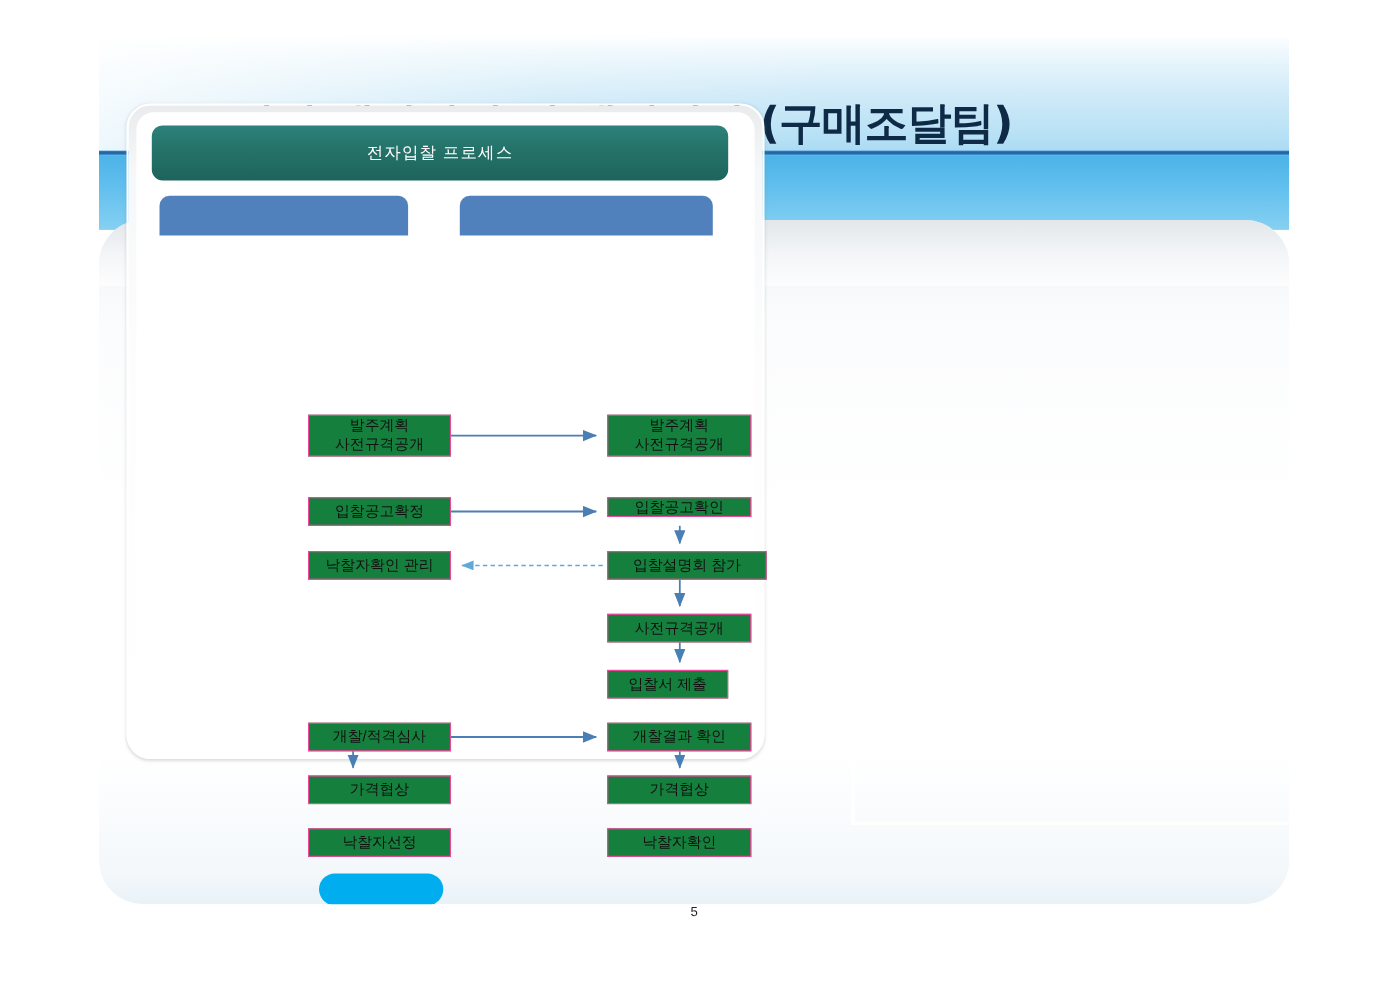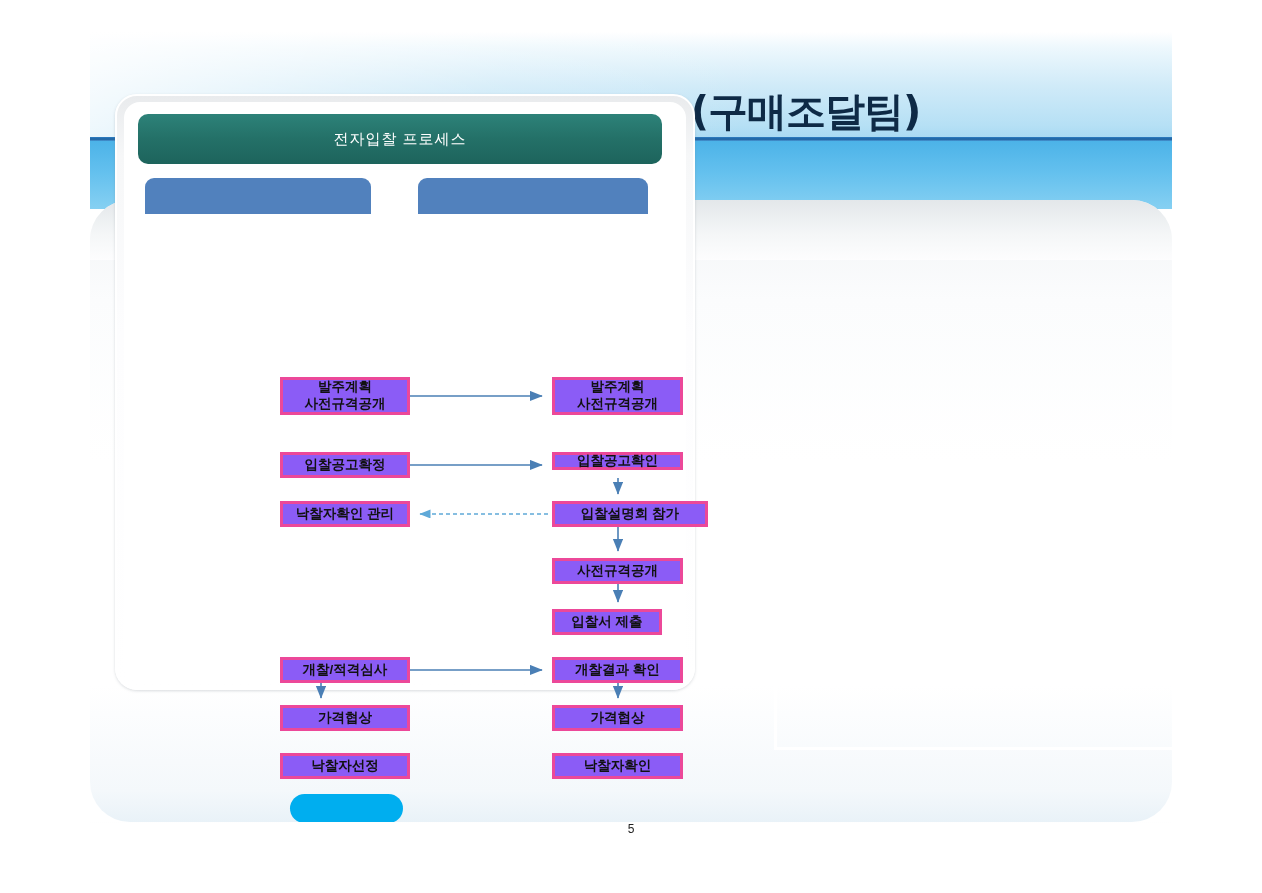--- a/index.html
+++ b/index.html
@@ -116,23 +116,23 @@
 
   .colbar{
     position:absolute;height:36px;border-radius:9px 9px 0 0;background:#5181bd;
   }
   .colbar.left{left:55px;top:146px;width:226px;}
   .colbar.right{left:328px;top:146px;width:230px;}
 
   
   .flow{position:absolute;left:0;top:0;width:690px;height:680px;}
   .fbox{
-    position:absolute;border:3px solid #ec4899;background:#8b5cf6;box-sizing:border-box;
+    position:absolute;border:1px solid #ec4899;background:#15803d;box-sizing:border-box;
     display:flex;align-items:center;justify-content:center;text-align:center;
-    font-size:13.5px;color:#111111;line-height:1.25;font-weight:bold;
+    font-size:13.5px;color:#111111;line-height:1.25;
   }
   .fbox.two-line{white-space:pre-line;}
   .pill-end{
     position:absolute;left:200px;top:762px;width:113px;height:29px;border-radius:15px;
     background:#00aeef;
   }
 
   
   .right-ph{
     position:absolute;left:684px;top:650px;width:458px;height:68px;
@@ -242,21 +242,21 @@
 
     <div class="fbox two-line" style="left:190px;top:345px;width:130px;height:38px;">발주계획
 사전규격공개</div>
     <div class="fbox two-line" style="left:462px;top:345px;width:131px;height:38px;">발주계획
 사전규격공개</div>
 
     <div class="fbox" style="left:190px;top:420px;width:130px;height:26px;">입찰공고확정</div>
     <div class="fbox" style="left:462px;top:420px;width:131px;height:18px;">입찰공고확인</div>
 
     <div class="fbox" style="left:190px;top:469px;width:130px;height:26px;">낙찰자확인 관리</div>
-    <div class="fbox" style="left:462px;top:469px;width:156px;height:26px;text-align:center;">입찰설명회 참가</div>
+    <div class="fbox" style="left:462px;top:469px;width:145px;height:26px;text-align:center;">입찰설명회 참가</div>
 
     <div class="fbox" style="left:462px;top:526px;width:131px;height:26px;">사전규격공개</div>
     <div class="fbox" style="left:462px;top:577px;width:110px;height:26px;">입찰서 제출</div>
 
     <div class="fbox" style="left:190px;top:625px;width:130px;height:26px;">개찰/적격심사</div>
     <div class="fbox" style="left:462px;top:625px;width:131px;height:26px;">개찰결과 확인</div>
 
     <div class="fbox" style="left:190px;top:673px;width:130px;height:26px;">가격협상</div>
     <div class="fbox" style="left:462px;top:673px;width:131px;height:26px;">가격협상</div>
 

